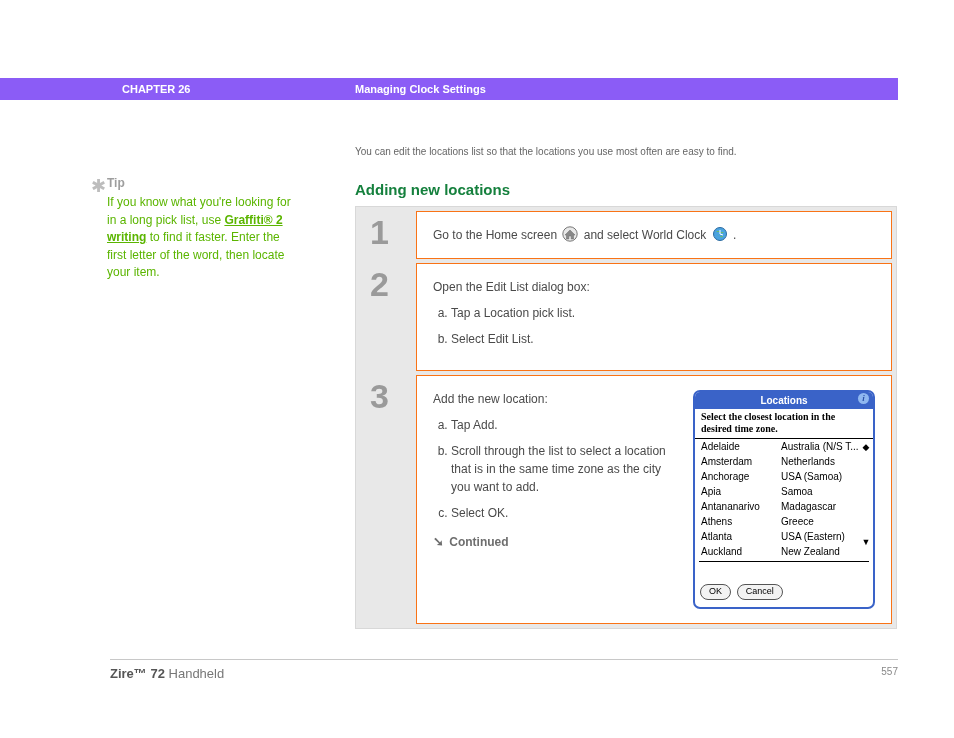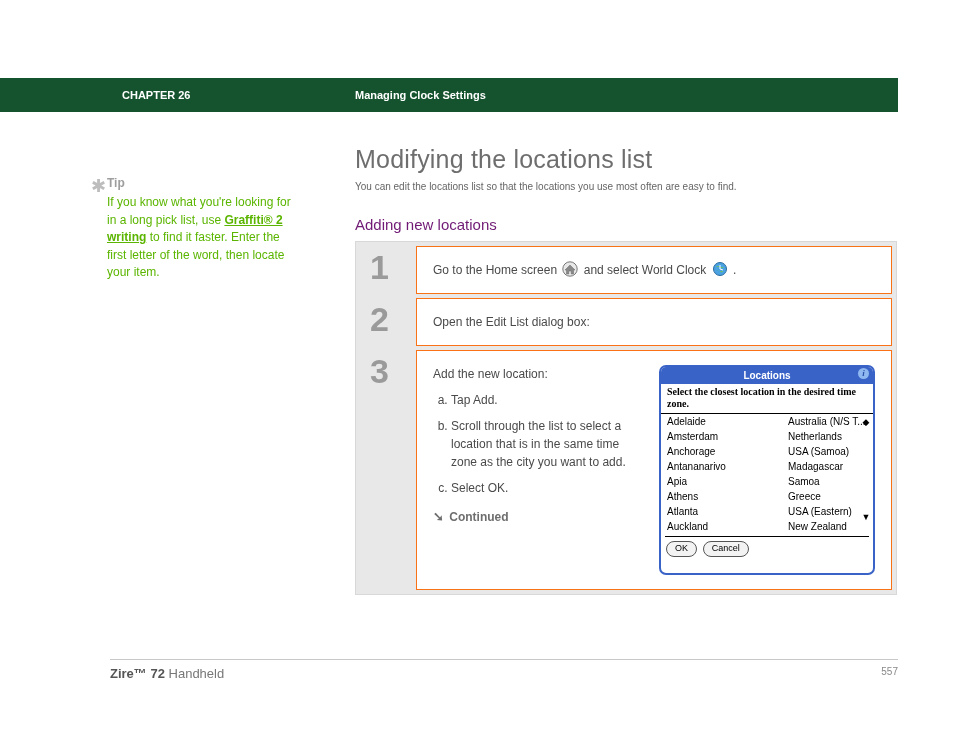--- a/index.html
+++ b/index.html
@@ -9,22 +9,22 @@
     width: 954px;
     height: 738px;
     position: relative;
     color: #4a4a4a;
   }
   .header-bar {
     position: absolute;
     top: 78px;
     left: 0;
     right: 56px;
-    height: 34px;
-    background: #14532d;
+    height: 22px;
+    background: #8b5cf6;
     display: flex;
     align-items: center;
     color: #fff;
     font-size: 11px;
     font-weight: bold;
   }
   .header-chapter { position: absolute; left: 122px; }
   .header-title { position: absolute; left: 355px; }
   .sidebar {
     position: absolute;
@@ -45,21 +45,21 @@
     width: 542px;
   }
   .main h1 {
     font-size: 25px;
     font-weight: normal;
     color: #6e6e6e;
     margin-bottom: 6px;
     letter-spacing: 0.2px;
   }
   .intro { font-size: 10px; color: #666; margin-bottom: 22px; line-height:1.4;}
-  .subhead { font-size: 15px; font-weight: normal; color: #701a75; margin-bottom: 8px; }
+  .subhead { font-size: 15px; font-weight: bold; color: #15803d; margin-bottom: 8px; }
   .steps-shell {
     border: 1px solid #d8d8d8;
     background: #e8e8e8;
     padding: 4px;
   }
   .step-row { display: flex; margin-bottom: 4px; }
   .step-row:last-child { margin-bottom: 0; }
   .step-num {
     width: 56px;
     font-size: 34px;
@@ -98,21 +98,21 @@
     left: 110px; top: 666px;
     font-size: 13px; color: #777;
   }
   .footer-left b { color: #555; font-weight: bold; }
   .footer-right {
     position: absolute; right: 56px; top: 666px;
     font-size: 10px; color: #888;
   }
   
   .dlg {
-    width: 216px;
+    width: 182px;
     border: 2px solid #3a63c8;
     border-radius: 7px;
     background: #fff;
     font-family: Verdana, Geneva, sans-serif;
     font-size: 10px;
     color: #000;
     overflow: hidden;
     flex-shrink: 0;
   }
   .dlg-title {
@@ -127,30 +127,30 @@
   .dlg-info {
     position: absolute; right: 4px; top: 1px;
     width: 11px; height: 11px; border-radius: 50%;
     background: #8fb7f0; color: #2a50a8;
     font-size: 9px; line-height: 11px; text-align: center;
     font-weight: bold; font-style: italic;
     font-family: Georgia, serif;
   }
   .dlg-instr { font-weight: bold; padding: 2px 6px 4px; border-bottom: 1px solid #000; line-height: 1.15; font-family: Liberation Serif, serif;}
   .dlg-list { padding: 0 2px 0 6px; }
-  .dlg-row { display: flex; gap: 41px; }
+  .dlg-row { display: flex; }
   .dlg-row span:first-child { width: 80px; }
   .dlg-row span:last-child { flex: 1; }
   .dlg-scroll {
     position: absolute; right: 2px; top: 34px; bottom: 22px; width: 10px;
   }
   .dlg-wrap { position: relative; }
   .dlg-arrow { font-size: 9px; color: #000; text-align: center; line-height: 1;}
   .dlg-line { border-top: 1px solid #000; margin: 2px 4px 0;}
-  .dlg-btns { padding: 3px 5px 16px; }
+  .dlg-btns { padding: 3px 5px 7px; margin-top: 18px; }
   .dlg-btn {
     display: inline-block;
     border: 1px solid #555;
     border-radius: 8px;
     padding: 0 8px;
     font-size: 9px;
     background: #f3f3f3;
     margin-right: 3px;
   }
 </style>
@@ -164,21 +164,20 @@
 
 <div class="sidebar">
   <span class="tip-star">✱</span>
   <div class="tip-label">Tip</div>
   <div class="tip-body">
     <span>If you know what you're looking for in a long pick list, use </span><span class="tip-link">Graffiti® 2 writing</span><span> to find it faster. Enter the first letter of the word, then locate your item.</span>
   </div>
 </div>
 
 <div class="main">
-  <h1>Modifying the locations list</h1>
   <p class="intro">You can edit the locations list so that the locations you use most often are easy to find.</p>
   <div class="subhead">Adding new locations</div>
 
   <div class="steps-shell">
 
     <div class="step-row">
       <div class="step-num">1</div>
       <div class="step-body">
         <span>Go to the Home screen </span>
         <span class="inline-icon">
@@ -198,20 +197,24 @@
             </svg>
         </span>
         <span>.</span>
       </div>
     </div>
 
     <div class="step-row">
       <div class="step-num">2</div>
       <div class="step-body">
         <div>Open the Edit List dialog box:</div>
+        <ol class="ol-alpha">
+          <li>Tap a Location pick list.</li>
+          <li>Select Edit List.</li>
+        </ol>
       </div>
     </div>
 
     <div class="step-row">
       <div class="step-num">3</div>
       <div class="step-body">
         <div class="row-flex">
           <div class="col-text">
             <div>Add the new location:</div>
             <ol class="ol-alpha">
@@ -239,26 +242,26 @@
                   </div>
                 <div class="dlg-row">
                     <span>Amsterdam</span>
                     <span>Netherlands</span>
                   </div>
                 <div class="dlg-row">
                     <span>Anchorage</span>
                     <span>USA (Samoa)</span>
                   </div>
                 <div class="dlg-row">
+                    <span>Apia</span>
+                    <span>Samoa</span>
+                  </div>
+                <div class="dlg-row">
                     <span>Antananarivo</span>
                     <span>Madagascar</span>
-                  </div>
-                <div class="dlg-row">
-                    <span>Apia</span>
-                    <span>Samoa</span>
                   </div>
                 <div class="dlg-row">
                     <span>Athens</span>
                     <span>Greece</span>
                   </div>
                 <div class="dlg-row">
                     <span>Atlanta</span>
                     <span>USA (Eastern)</span>
                   </div>
                 <div class="dlg-row">

